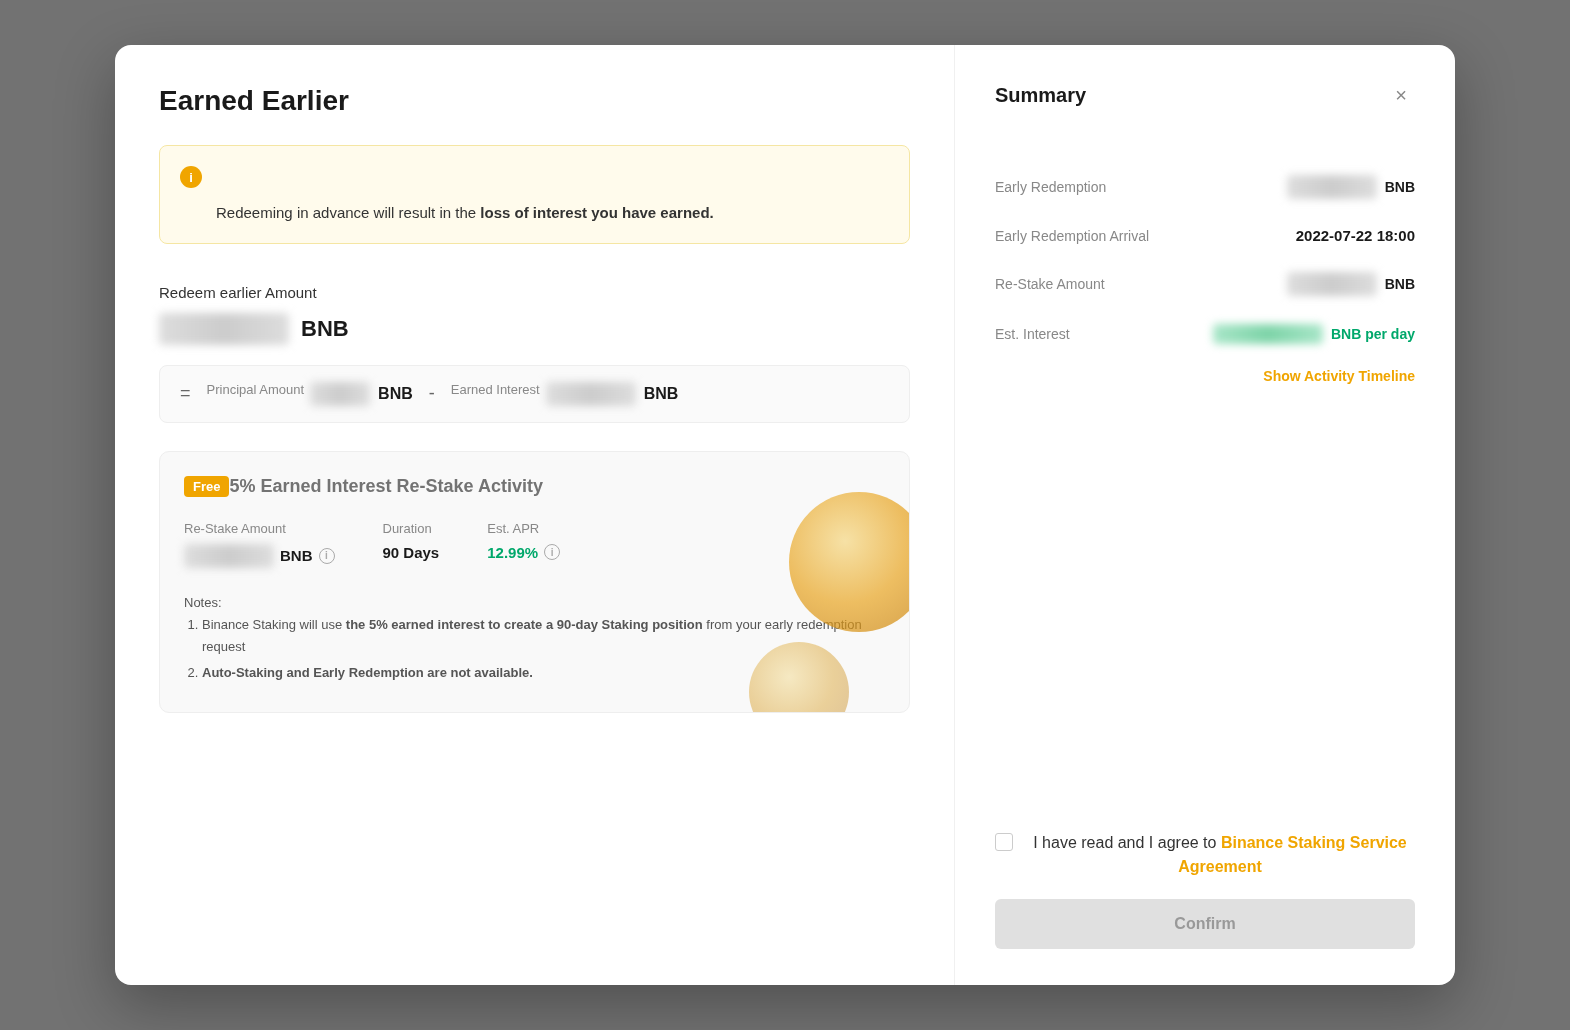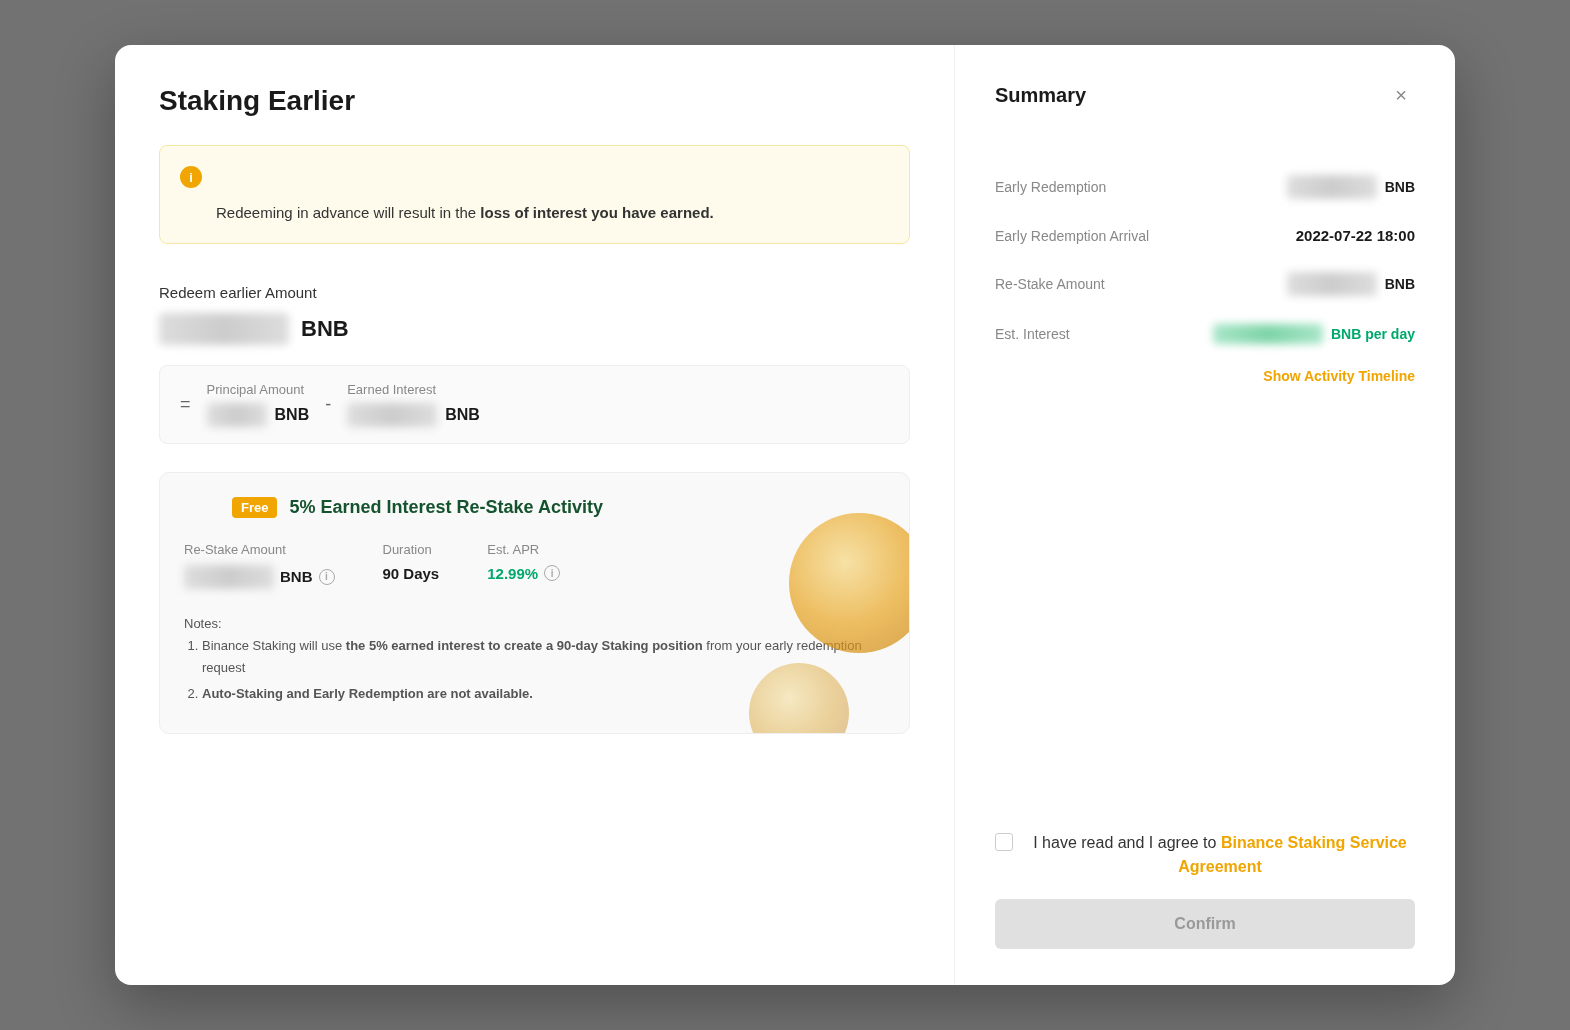--- a/index.html
+++ b/index.html
@@ -134,21 +134,21 @@
       color: #666;
       flex-shrink: 0;
     }
     .minus-sign {
       font-size: 18px;
       color: #666;
       flex-shrink: 0;
     }
     .breakdown-item {
       display: flex;
-      flex-direction: column;
+      flex-direction: row;
       gap: 6px;
     }
     .breakdown-item-label {
       font-size: 13px;
       color: #888;
     }
     .breakdown-item-value {
       display: flex;
       align-items: center;
       gap: 8px;
@@ -160,37 +160,35 @@
       background: #f9f9f9;
       border: 1px solid #eee;
       border-radius: 10px;
       padding: 24px;
       position: relative;
       overflow: hidden;
     }
     .restake-card-header {
       display: flex;
       align-items: flex-end;
-      gap: 12px;
       margin-bottom: 24px;
-      margin-left: 48px;
     }
     .free-badge {
       background: #f0a500;
       color: #fff;
       font-size: 13px;
       font-weight: 700;
       padding: 3px 9px;
       border-radius: 4px;
       flex-shrink: 0;
     }
     .restake-title {
       font-size: 18px;
       font-weight: 600;
-      color: #14532d;
+      color: #737373;
     }
     .restake-details {
       display: flex;
       gap: 48px;
       margin-bottom: 24px;
     }
     .detail-col {
       display: flex;
       flex-direction: column;
       gap: 8px;
@@ -370,21 +368,21 @@
       cursor: not-allowed;
     }
   </style>
 </head>
 <body>
 
 <div class="modal-overlay">
   <div class="modal">
 
     <div class="left-panel">
-      <h1>Staking Earlier</h1>
+      <h1>Earned Earlier</h1>
 
       <div class="warning-box">
         <div class="warning-icon">i</div>
         <div class="warning-text">
           Redeeming in advance will result in the <strong>loss of interest you have earned.</strong>
         </div>
       </div>
 
       <div class="section-label">Redeem earlier Amount</div>
 

